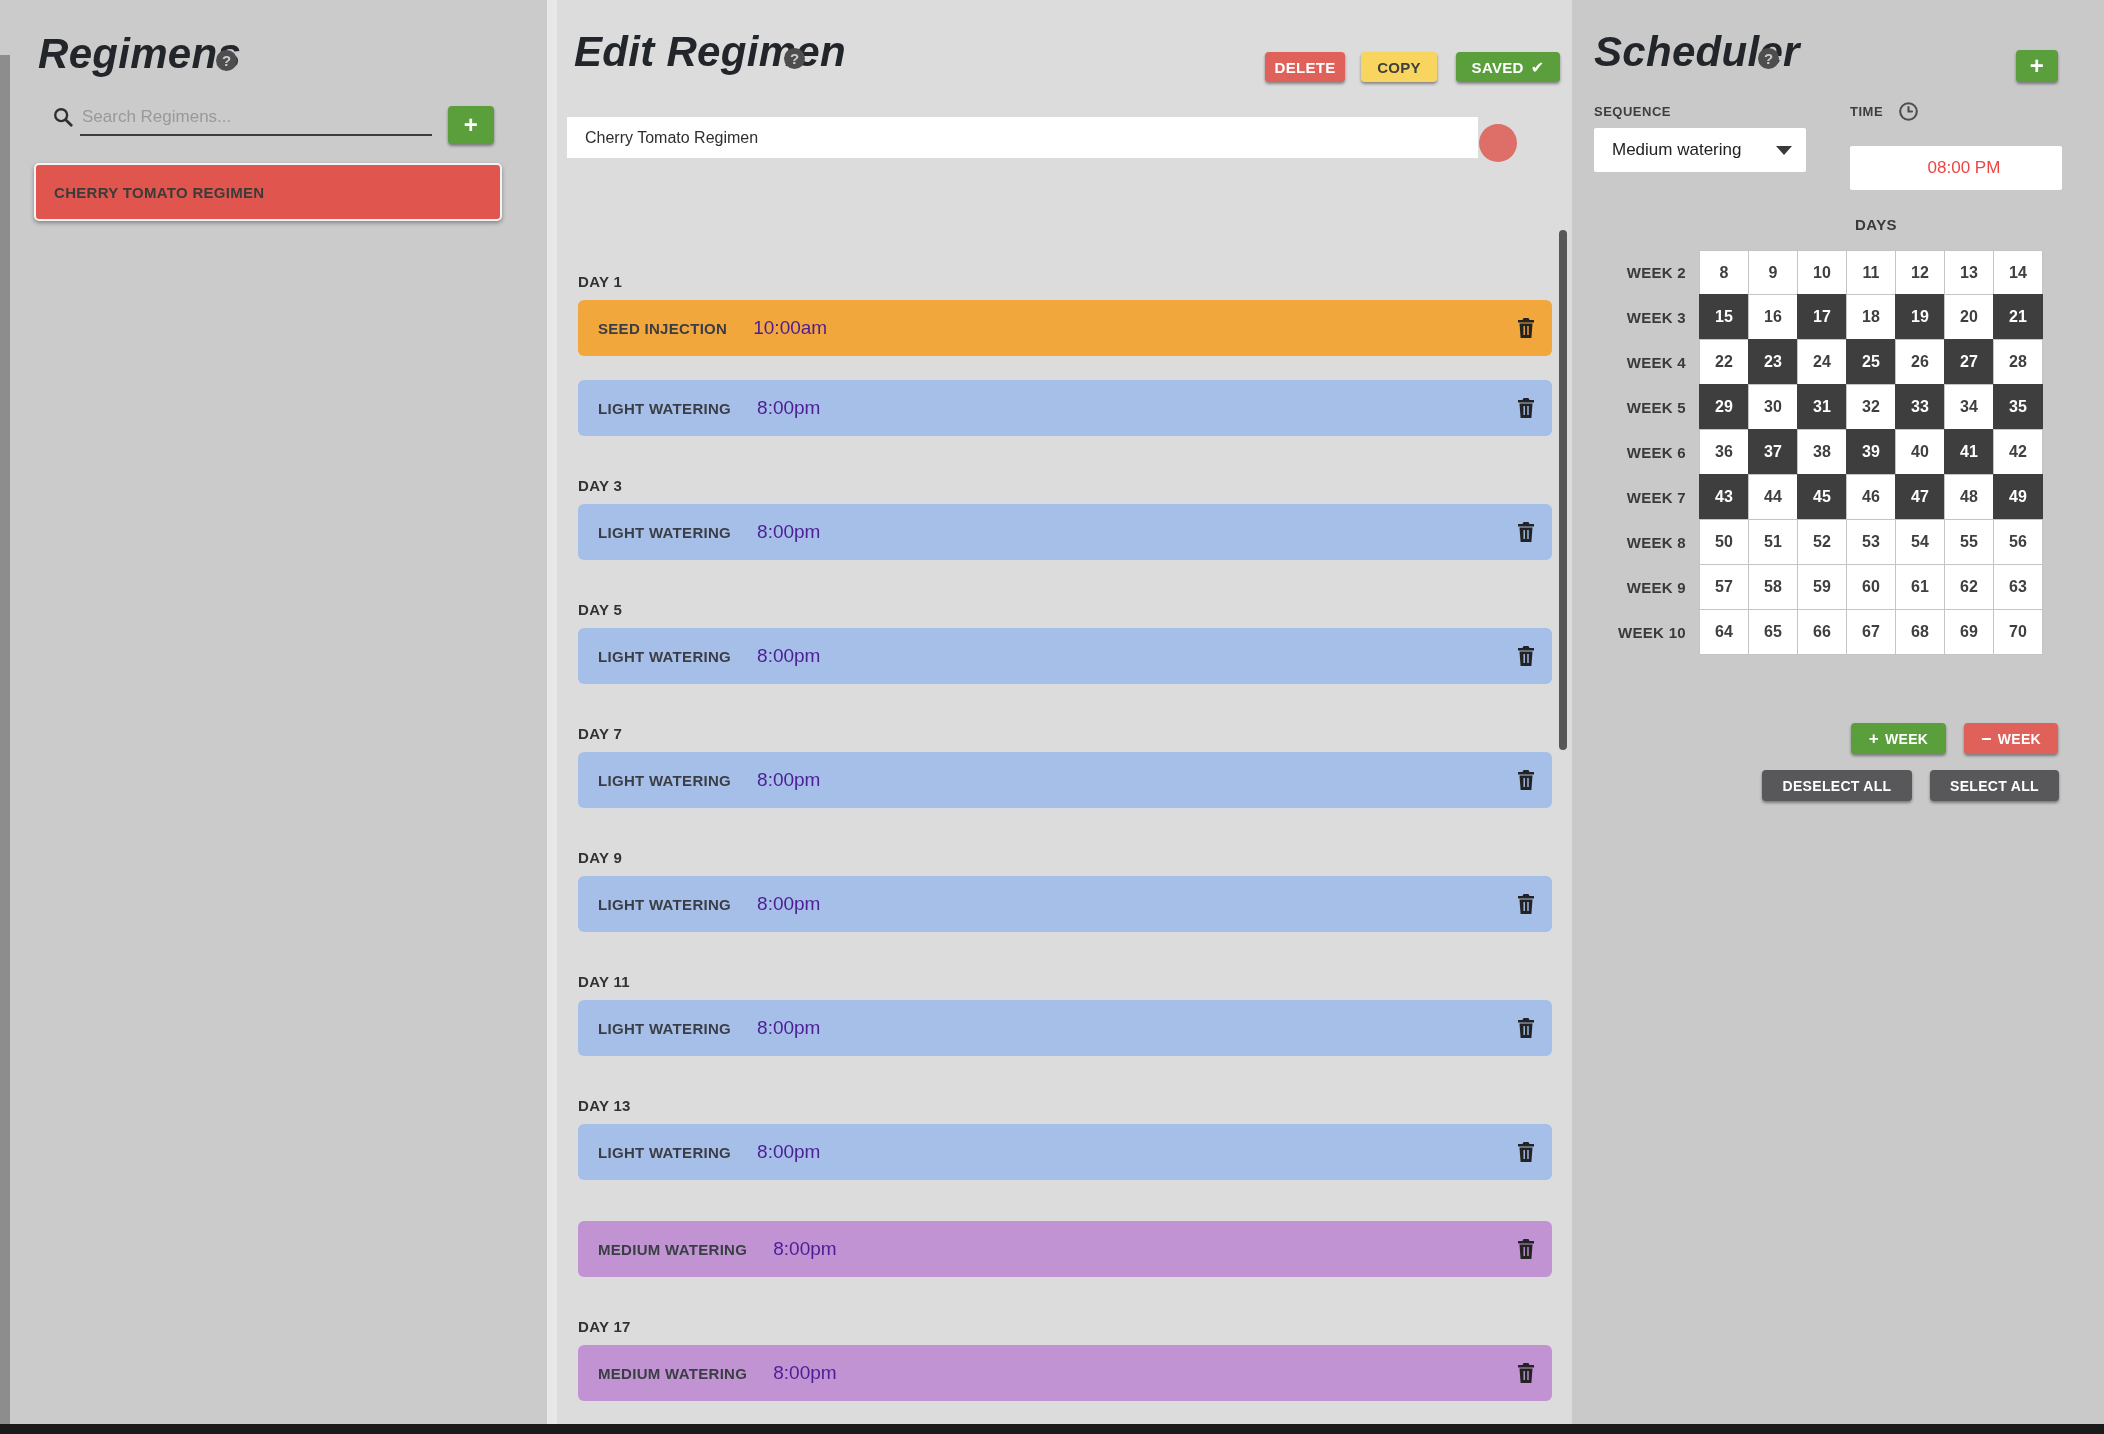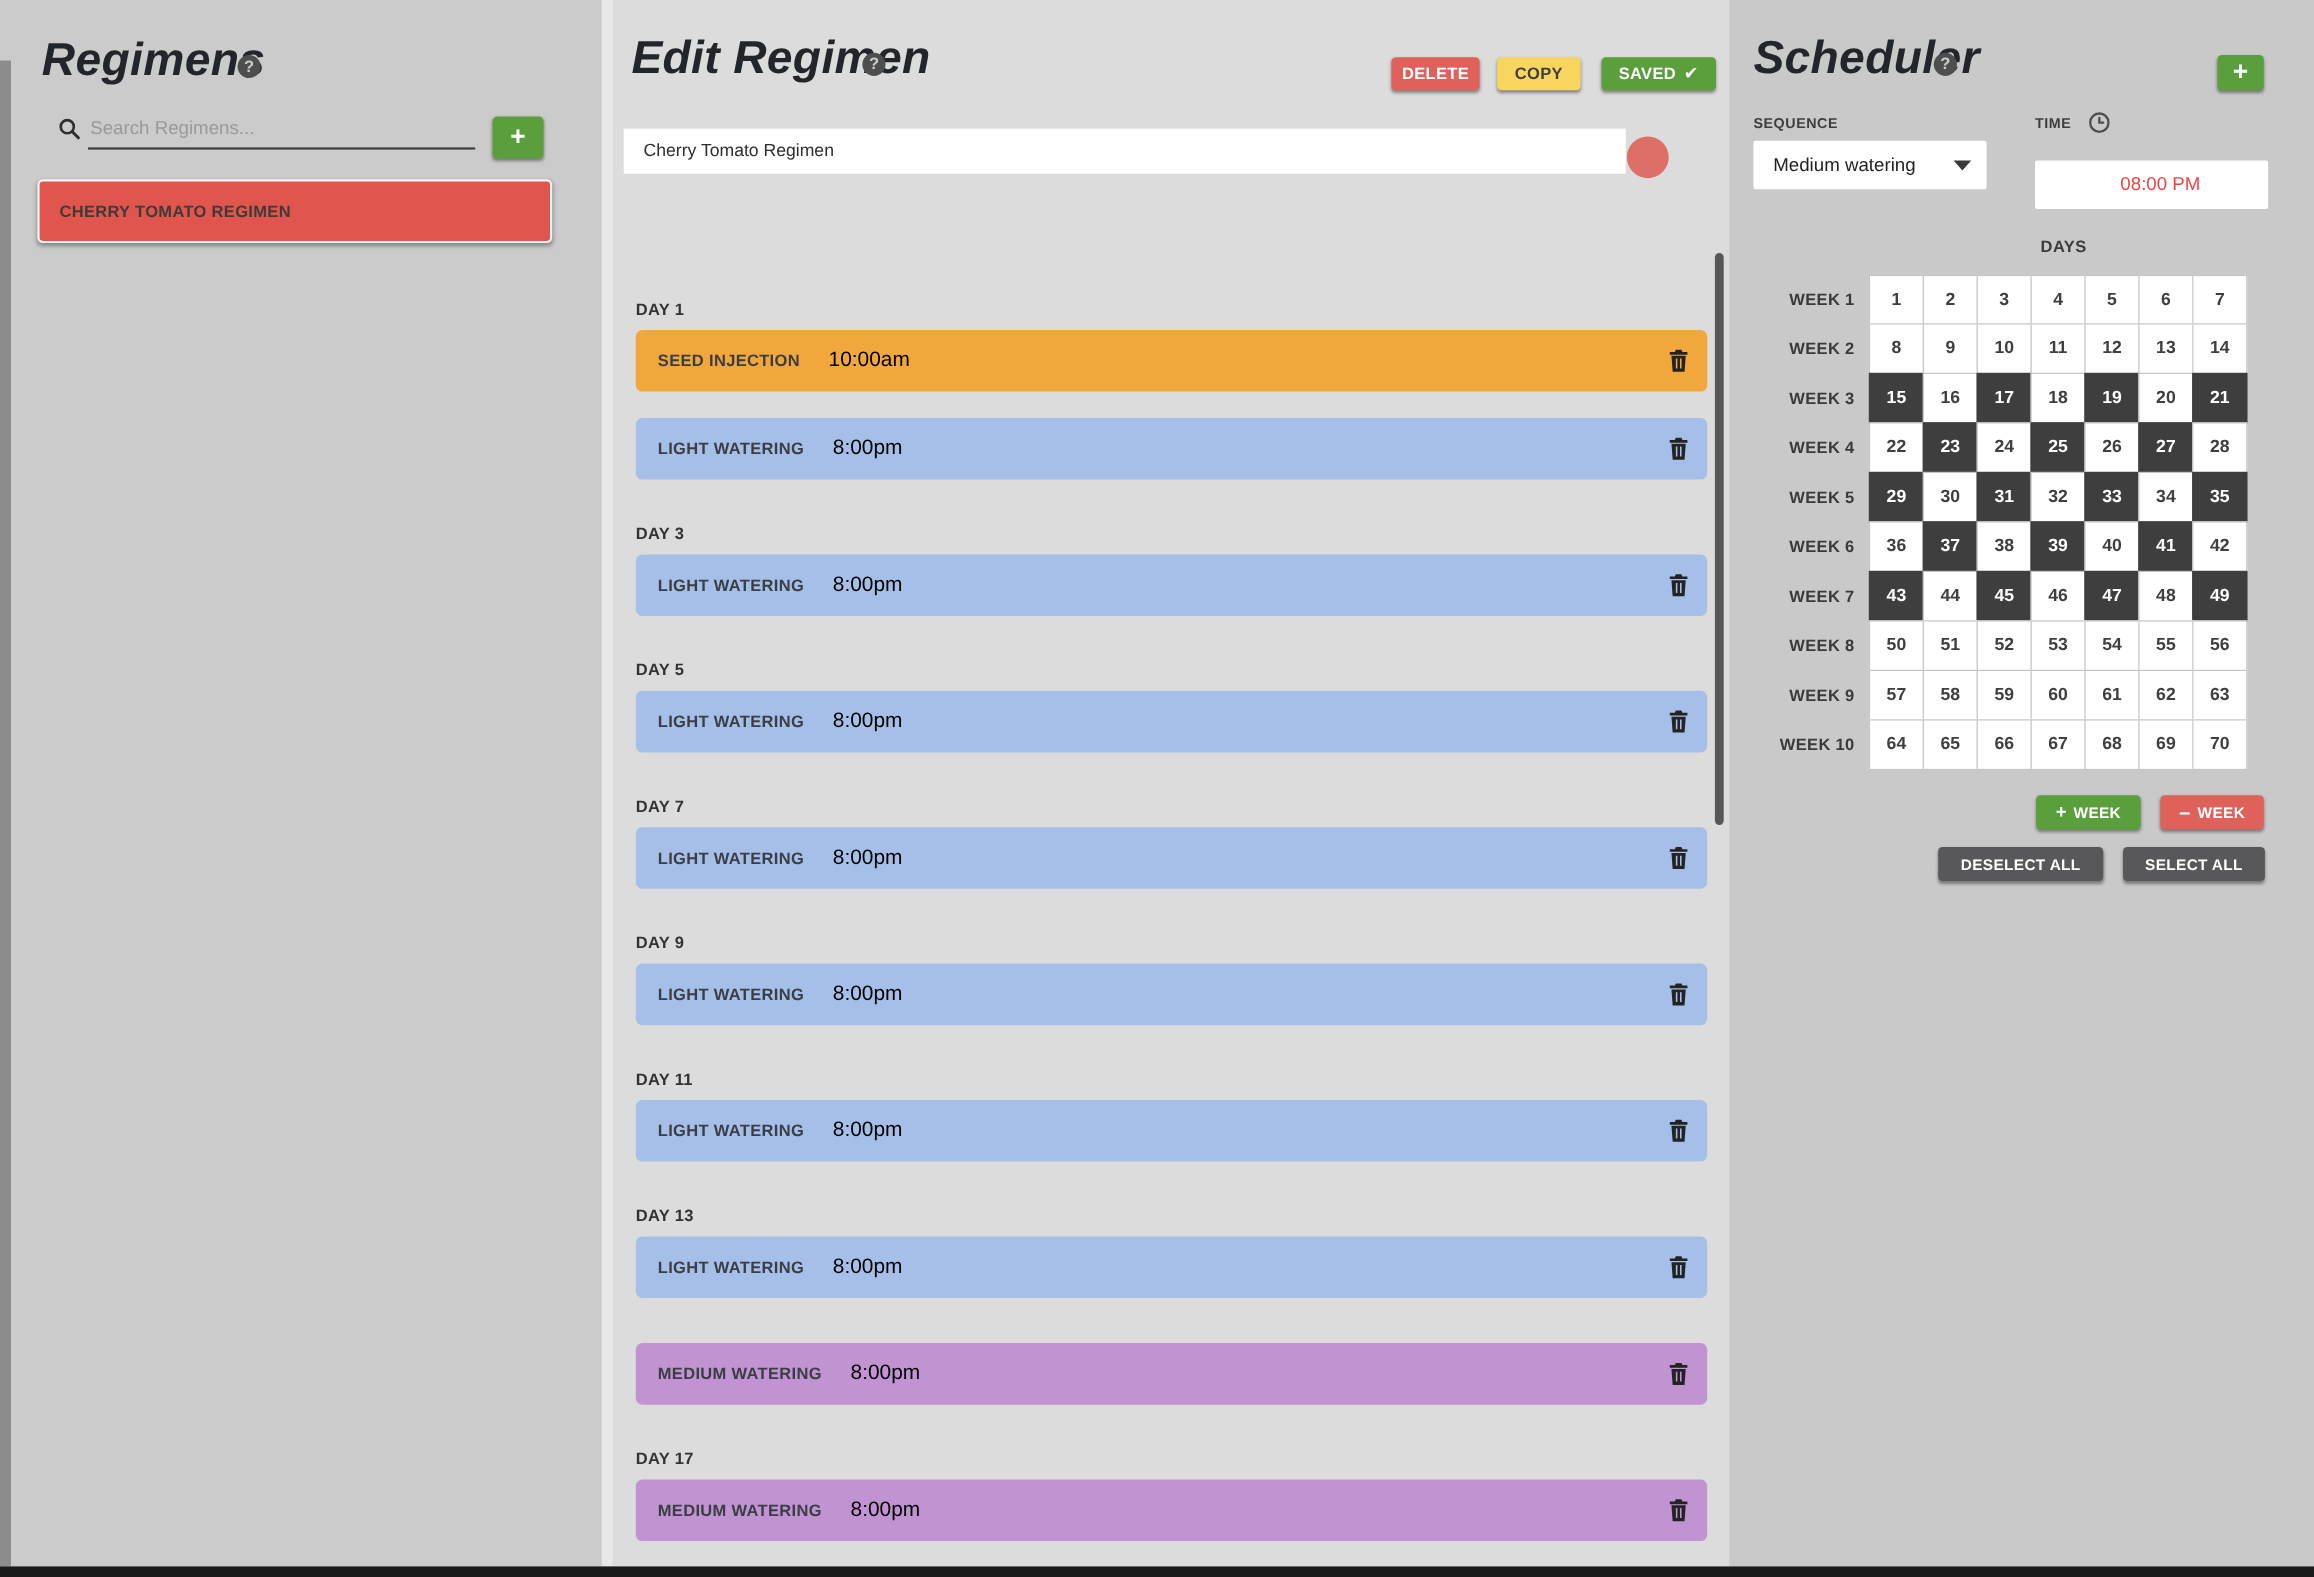--- a/index.html
+++ b/index.html
@@ -48,21 +48,21 @@
   .check{font-size:16px;}
   .name-input{position:absolute;left:10px;top:117px;width:911px;height:41px;background:#fff;border:none;
        outline:none;padding-left:18px;font-size:16px;color:#2e2e2e;}
   .color-dot{position:absolute;left:922px;top:124px;width:38px;height:38px;border-radius:50%;background:#dd6e68;}
   .day-list{position:absolute;left:21px;top:273px;width:974px;}
   .day-label{font-weight:700;font-size:15px;color:#323232;margin-bottom:10px;letter-spacing:.3px;}
   .task-row{height:56px;border-radius:6px;display:flex;align-items:center;margin-bottom:24px;}
   .task-row:last-child{margin-bottom:12px;}
   .day-block{margin-bottom:41px;}
   .task-name{font-weight:700;font-size:15px;color:#3a3e44;margin-left:20px;letter-spacing:.3px;}
-  .task-time{font-size:19px;color:#000000;margin-left:26px;}
+  .task-time{font-size:19px;color:#4c1d95;margin-left:26px;}
   .task-trash{margin-left:auto;margin-right:16px;width:20px;height:22px;}
   .mid-scrollbar{position:absolute;left:1002px;top:230px;width:8px;height:520px;background:#575757;border-radius:4px;}
 
   
   .pr-title{position:absolute;left:22px;top:28px;}
   .pr-help{position:absolute;left:186px;top:48px;}
   .pr-add{position:absolute;left:444px;top:50px;width:42px;height:32px;}
   .field-label{position:absolute;font-weight:700;font-size:13px;color:#3d3d3d;letter-spacing:.5px;}
   .seq-label{left:22px;top:104px;}
   .time-label{left:278px;top:104px;}
@@ -281,30 +281,20 @@
       <svg width="21" height="21" viewBox="0 0 24 24">
           <circle cx="12" cy="12" r="9.5" fill="none" stroke="#4e4e4e" stroke-width="2.4"></circle>
           <path d="M12 7v5h4" fill="none" stroke="#4e4e4e" stroke-width="2.4" stroke-linecap="round"></path>
         </svg>
     </span>
     <input class="time-input" value="08:00 PM" style="">
 
     <div class="days-heading">DAYS</div>
     <div class="weeks">
         <div class="week-row">
-          <div class="week-label">WEEK 1</div>
-          <div class="day-cell">1</div>
-          <div class="day-cell">2</div>
-          <div class="day-cell">3</div>
-          <div class="day-cell">4</div>
-          <div class="day-cell">5</div>
-          <div class="day-cell">6</div>
-          <div class="day-cell">7</div>
-        </div>
-        <div class="week-row">
           <div class="week-label">WEEK 2</div>
           <div class="day-cell">8</div>
           <div class="day-cell">9</div>
           <div class="day-cell">10</div>
           <div class="day-cell">11</div>
           <div class="day-cell">12</div>
           <div class="day-cell">13</div>
           <div class="day-cell">14</div>
         </div>
         <div class="week-row">

